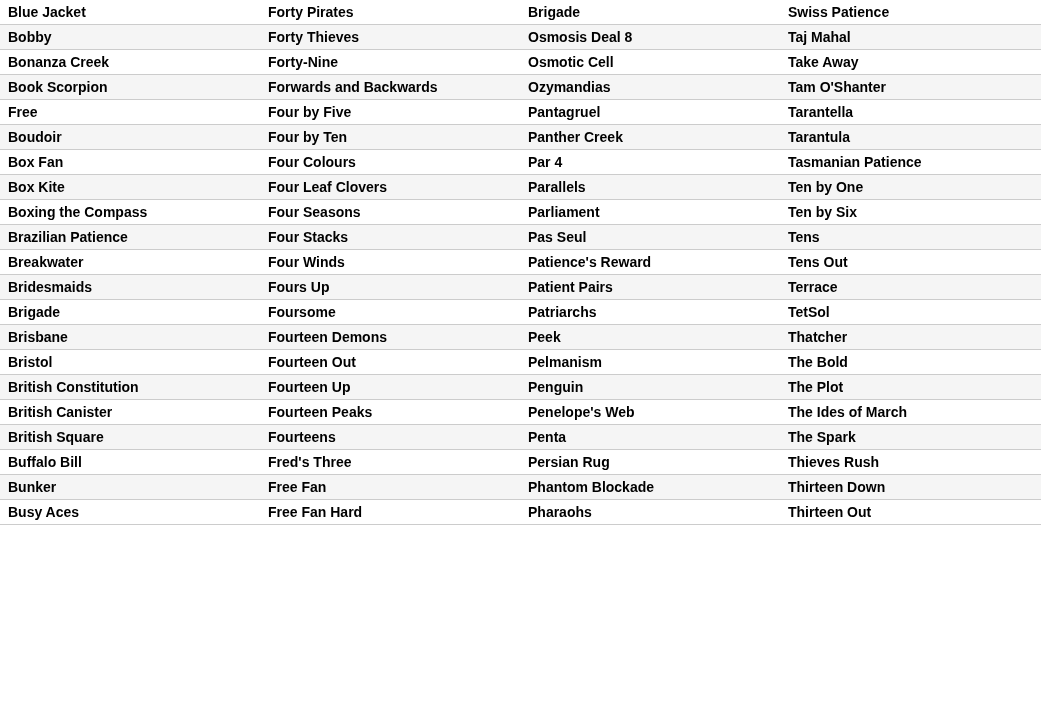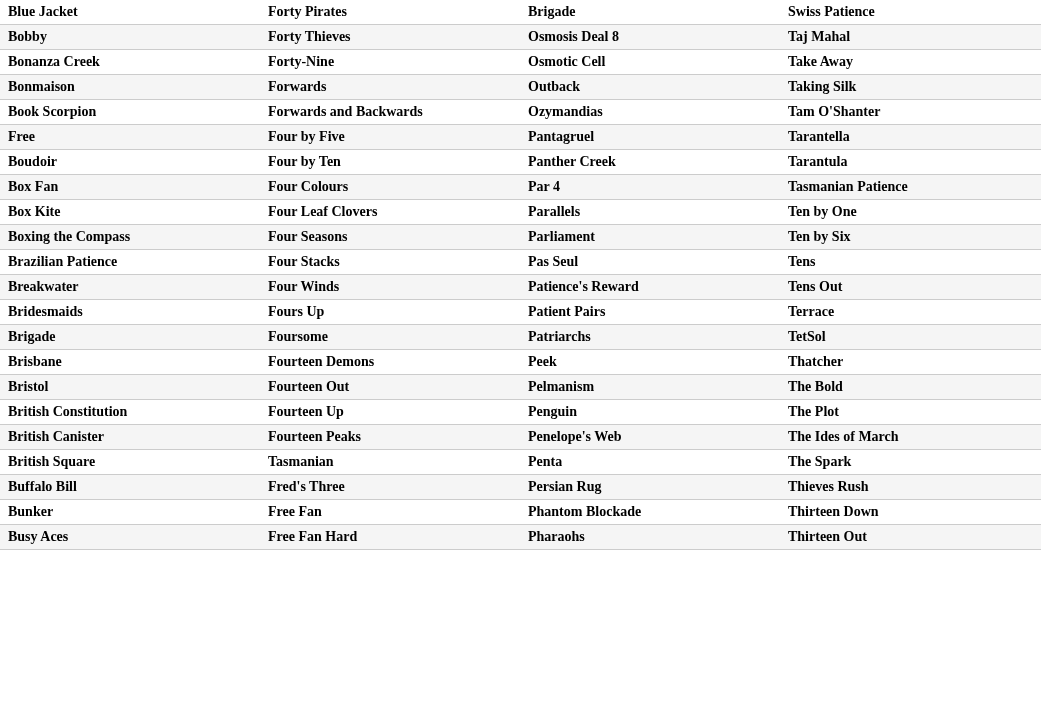--- a/index.html
+++ b/index.html
@@ -7,21 +7,20 @@
       font-family: Arial, sans-serif;
       font-size: 14px;
       background: #fff;
       width: 1041px;
       min-height: 719px;
     }
     table {
       width: 1041px;
       border-collapse: collapse;
       table-layout: fixed;
-      font-family: Liberation Serif, serif;
     }
     col:nth-child(1) { width: 260px; }
     col:nth-child(2) { width: 260px; }
     col:nth-child(3) { width: 260px; }
     col:nth-child(4) { width: 261px; }
     tr {
       border-bottom: 1px solid #ccc;
     }
     td {
       padding: 4px 8px;
@@ -57,26 +56,20 @@
         <td>Bobby</td>
         <td>Forty Thieves</td>
         <td>Osmosis Deal 8</td>
         <td>Taj Mahal</td>
       </tr>
       <tr>
         <td>Bonanza Creek</td>
         <td>Forty-Nine</td>
         <td>Osmotic Cell</td>
         <td>Take Away</td>
-      </tr>
-      <tr>
-        <td>Bonmaison</td>
-        <td>Forwards</td>
-        <td>Outback</td>
-        <td>Taking Silk</td>
       </tr>
       <tr>
         <td>Book Scorpion</td>
         <td>Forwards and Backwards</td>
         <td>Ozymandias</td>
         <td>Tam O'Shanter</td>
       </tr>
       <tr>
         <td>Free</td>
         <td>Four by Five</td>
@@ -150,21 +143,21 @@
         <td>The Plot</td>
       </tr>
       <tr>
         <td>British Canister</td>
         <td>Fourteen Peaks</td>
         <td>Penelope's Web</td>
         <td>The Ides of March</td>
       </tr>
       <tr>
         <td>British Square</td>
-        <td>Tasmanian</td>
+        <td>Fourteens</td>
         <td>Penta</td>
         <td>The Spark</td>
       </tr>
       <tr>
         <td>Buffalo Bill</td>
         <td>Fred's Three</td>
         <td>Persian Rug</td>
         <td>Thieves Rush</td>
       </tr>
       <tr>

